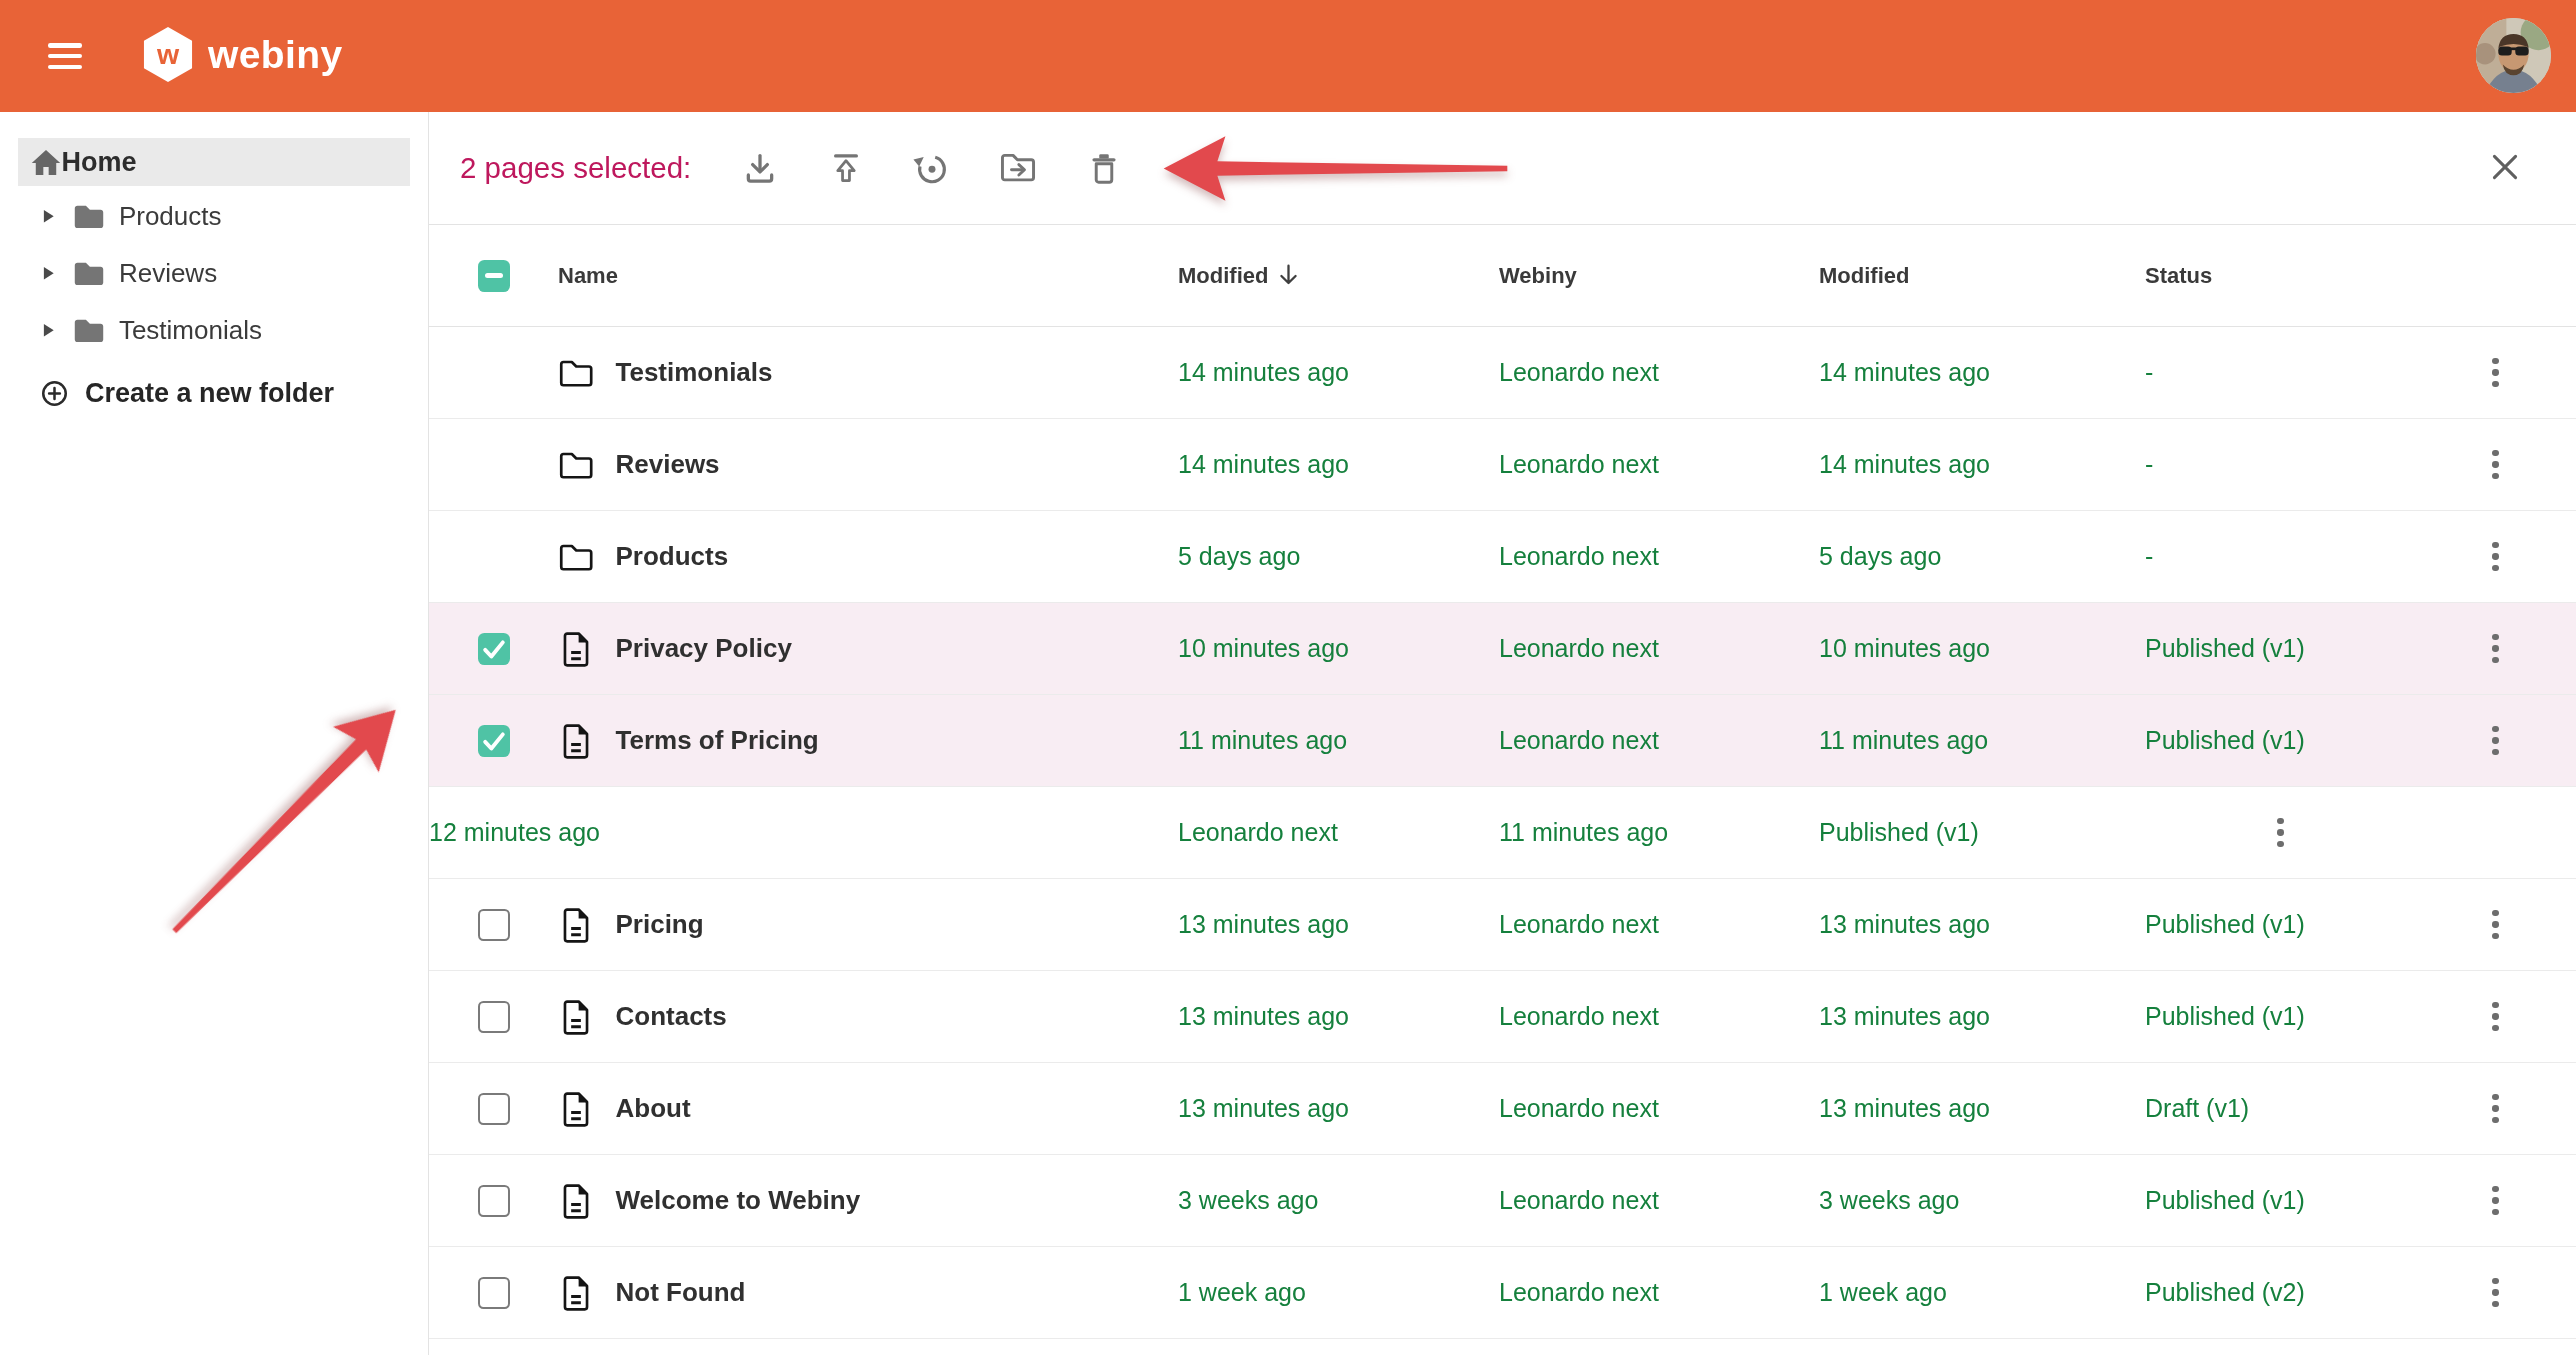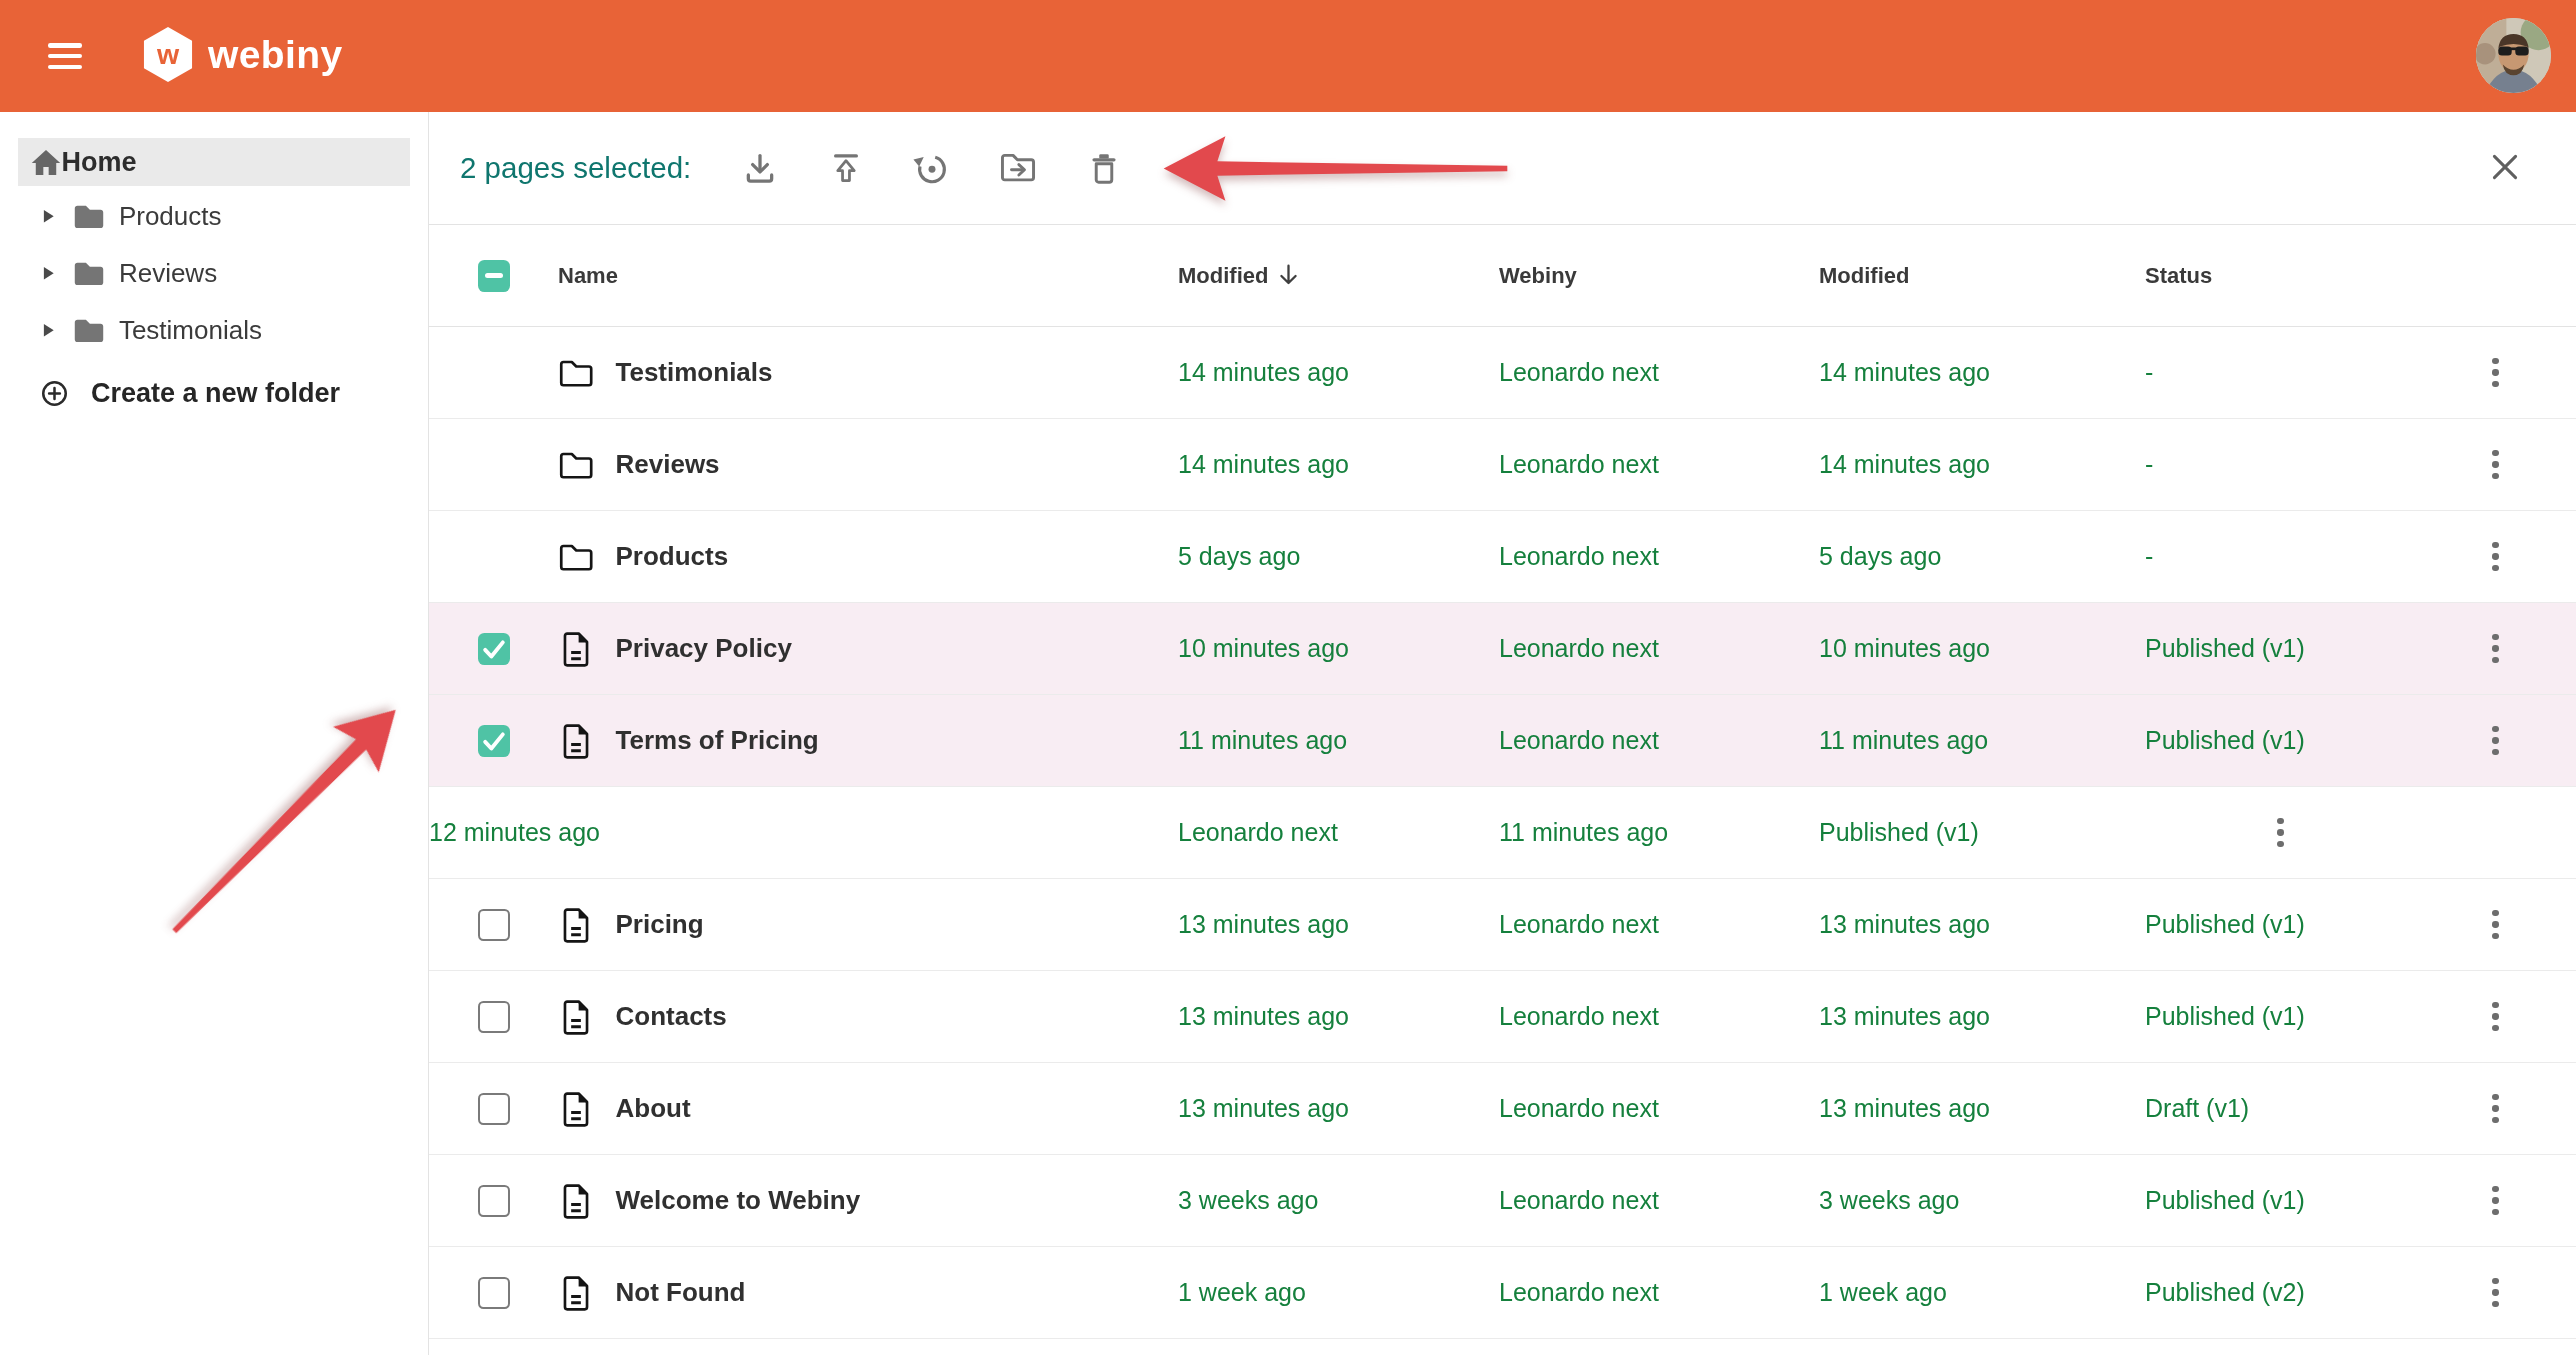--- a/index.html
+++ b/index.html
@@ -20,25 +20,25 @@
   .home-item{margin:26px 18px 0 18px;height:48px;background:#eaeaea;display:flex;align-items:center;cursor:pointer;}
   .home-item .label{font-size:27px;font-weight:bold;color:#2d2d2d;}
   .home-icon{margin-left:11.6px;flex:0 0 auto;}
   .tree{margin-top:1.8px;}
   .tree-item{height:57px;display:flex;align-items:center;cursor:pointer;}
   .caret{margin-left:43px;flex:0 0 auto;}
   .tree-item .folder-glyph{margin-left:18px;flex:0 0 auto;}
   .tree-item .label{margin-left:14.3px;font-size:26px;color:#3b3b3b;}
   .create-folder{margin-top:8px;height:54px;display:flex;align-items:center;cursor:pointer;background:none;border:none;padding:0;width:100%;}
   .create-folder svg{margin-left:41px;flex:0 0 auto;}
-  .create-folder .label{margin-left:23px;font-size:27px;font-weight:bold;color:#262626;}
+  .create-folder .label{margin-left:17px;font-size:27px;font-weight:bold;color:#262626;}
   
   .main{position:absolute;left:429px;top:112px;width:2147px;bottom:0;background:#fff;}
   .toolbar{height:112px;border-bottom:1.8px solid #e3e3e3;position:relative;display:flex;align-items:center;}
-  .sel-text{margin-left:31px;font-size:29.5px;color:#0f766e;}
+  .sel-text{margin-left:31px;font-size:29.5px;color:#be185d;}
   .action-icons{position:absolute;left:312px;top:0;height:112px;display:flex;align-items:center;gap:48px;}
   .icon-btn{width:38px;height:39px;background:none;border:none;padding:0;cursor:pointer;display:flex;align-items:center;justify-content:center;}
   .close-btn{position:absolute;right:56px;top:40px;width:30px;height:30px;background:none;border:none;padding:0;cursor:pointer;}
   
   .thead,.row{display:grid;grid-template-columns:749px 321px 320px 326px 271px 159px;align-items:center;}
   .thead{height:101px;border-bottom:1.8px solid #e3e3e3;}
   .thead .hcell{font-size:22px;font-weight:bold;color:#3a3a3a;display:flex;align-items:center;gap:9px;cursor:pointer;}
   .name-flex{display:flex;align-items:center;}
   .check-slot{margin-left:49px;width:32px;height:32px;flex:0 0 auto;position:relative;}
   .hname{margin-left:48px;}

